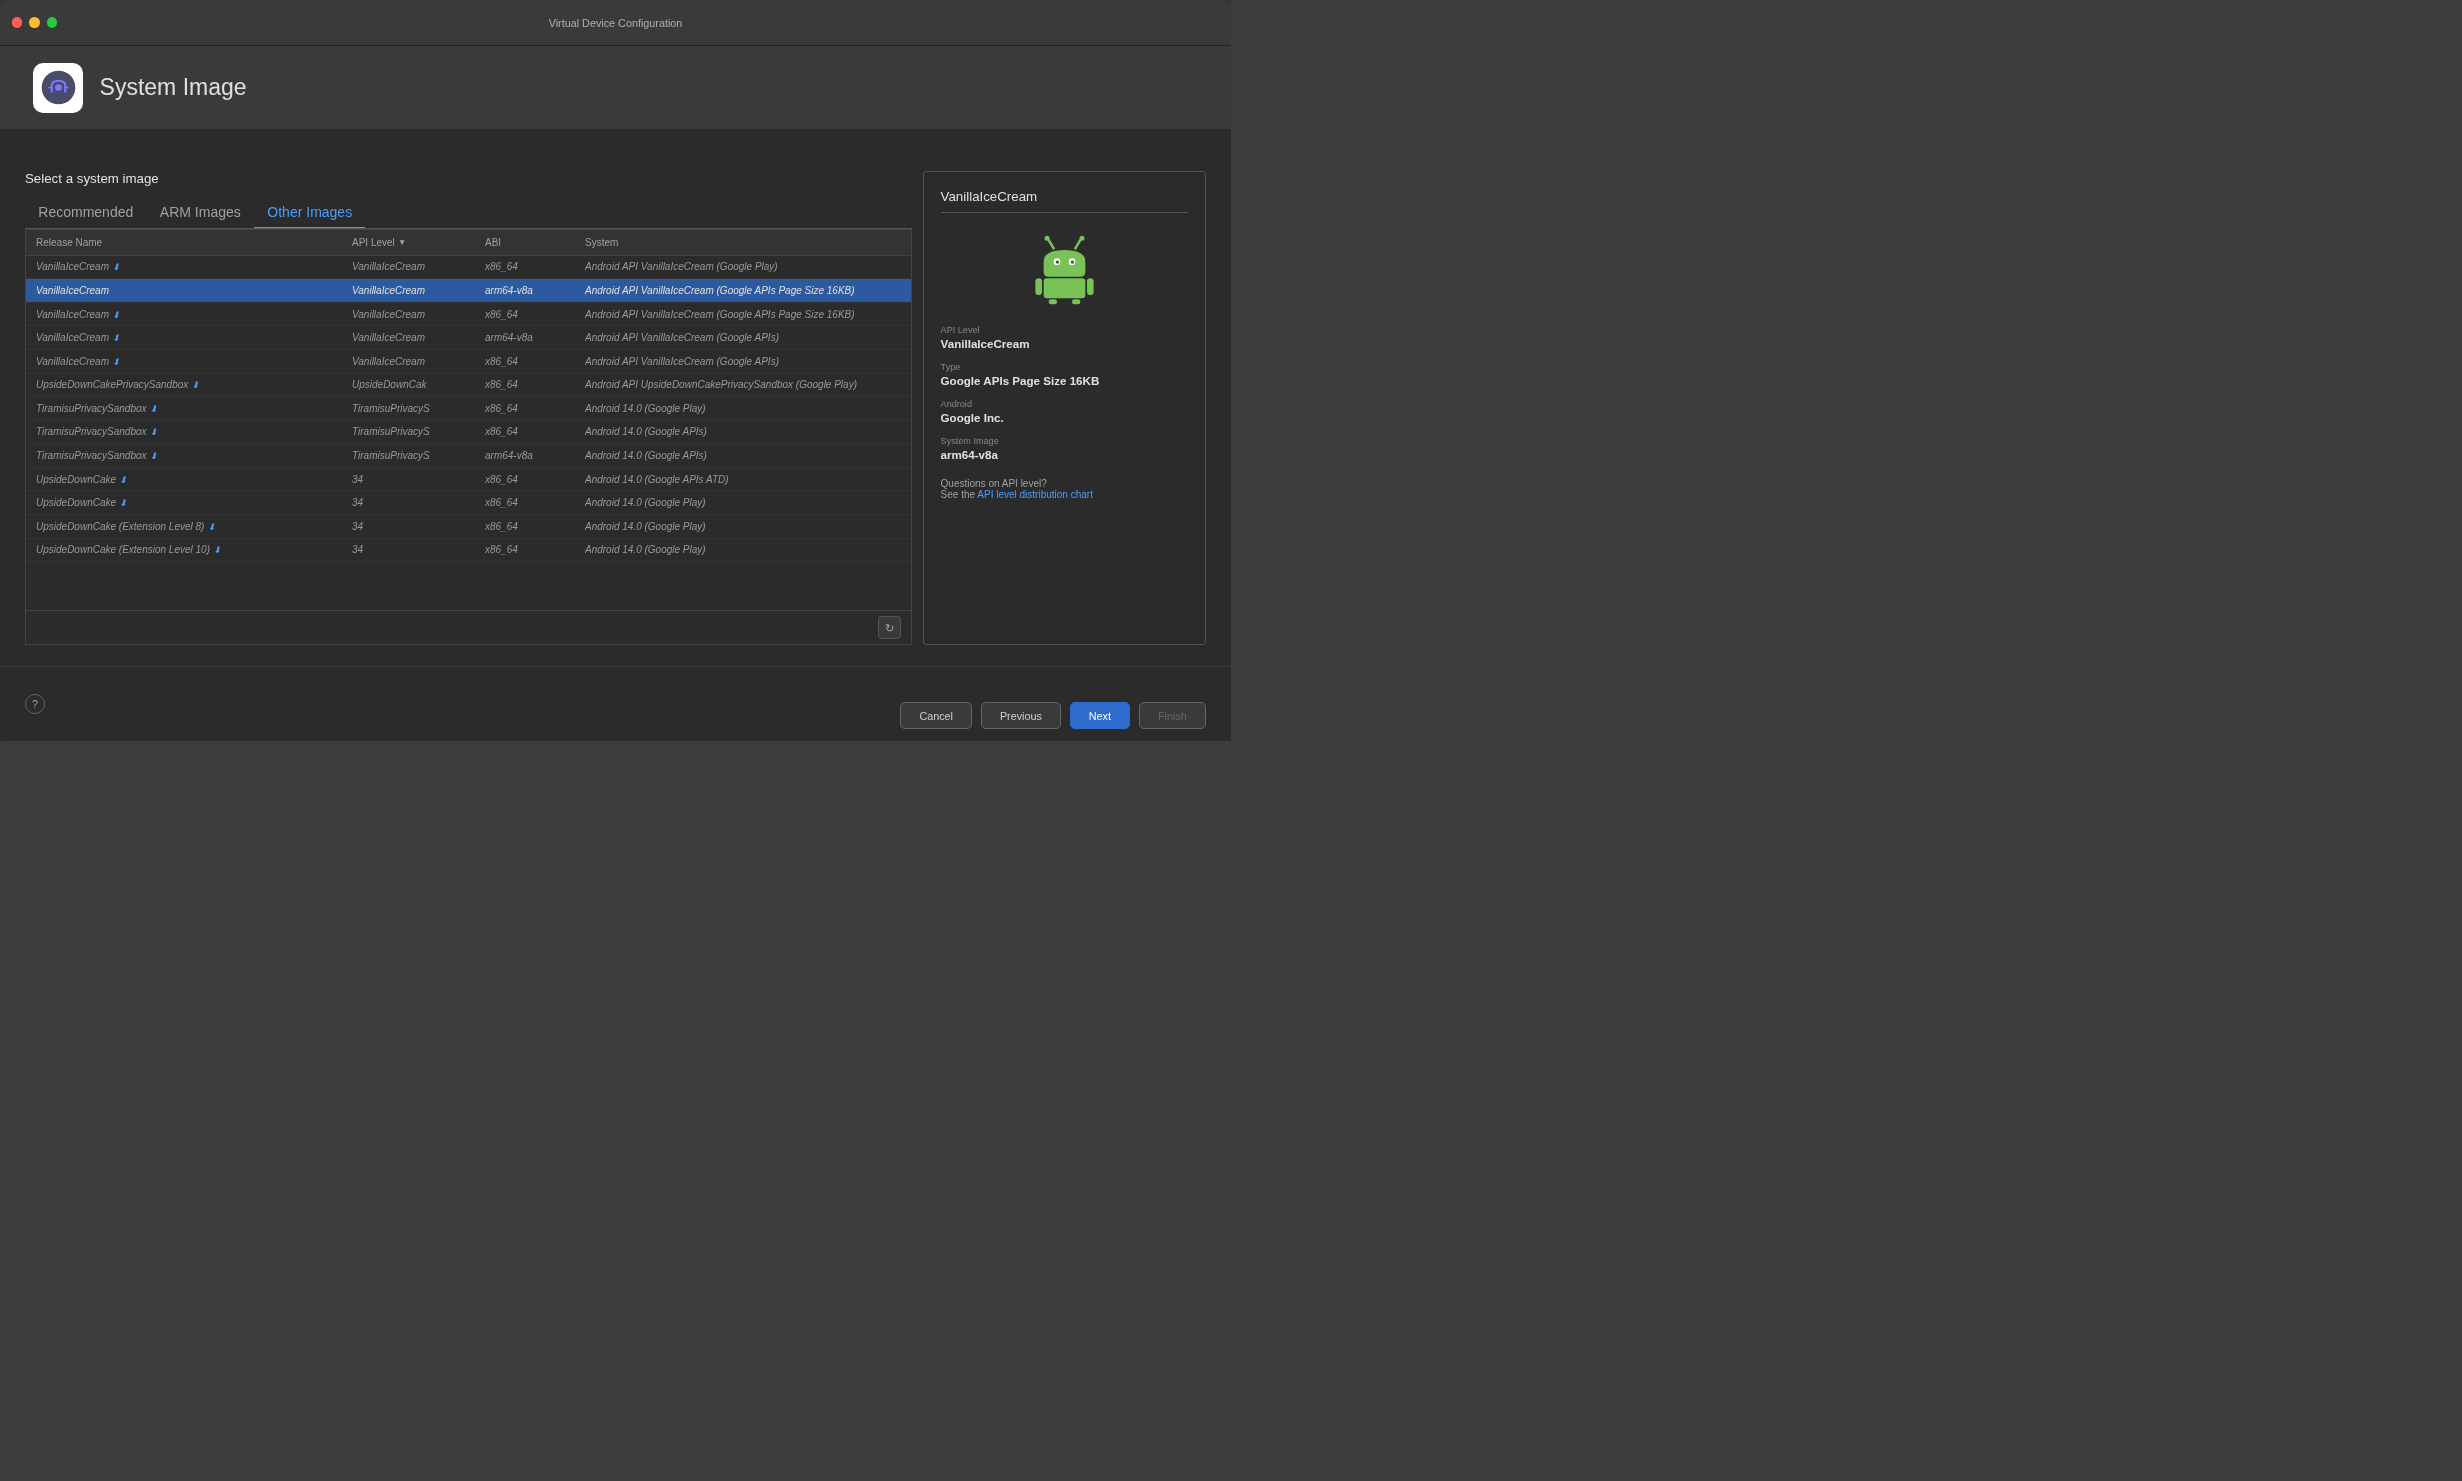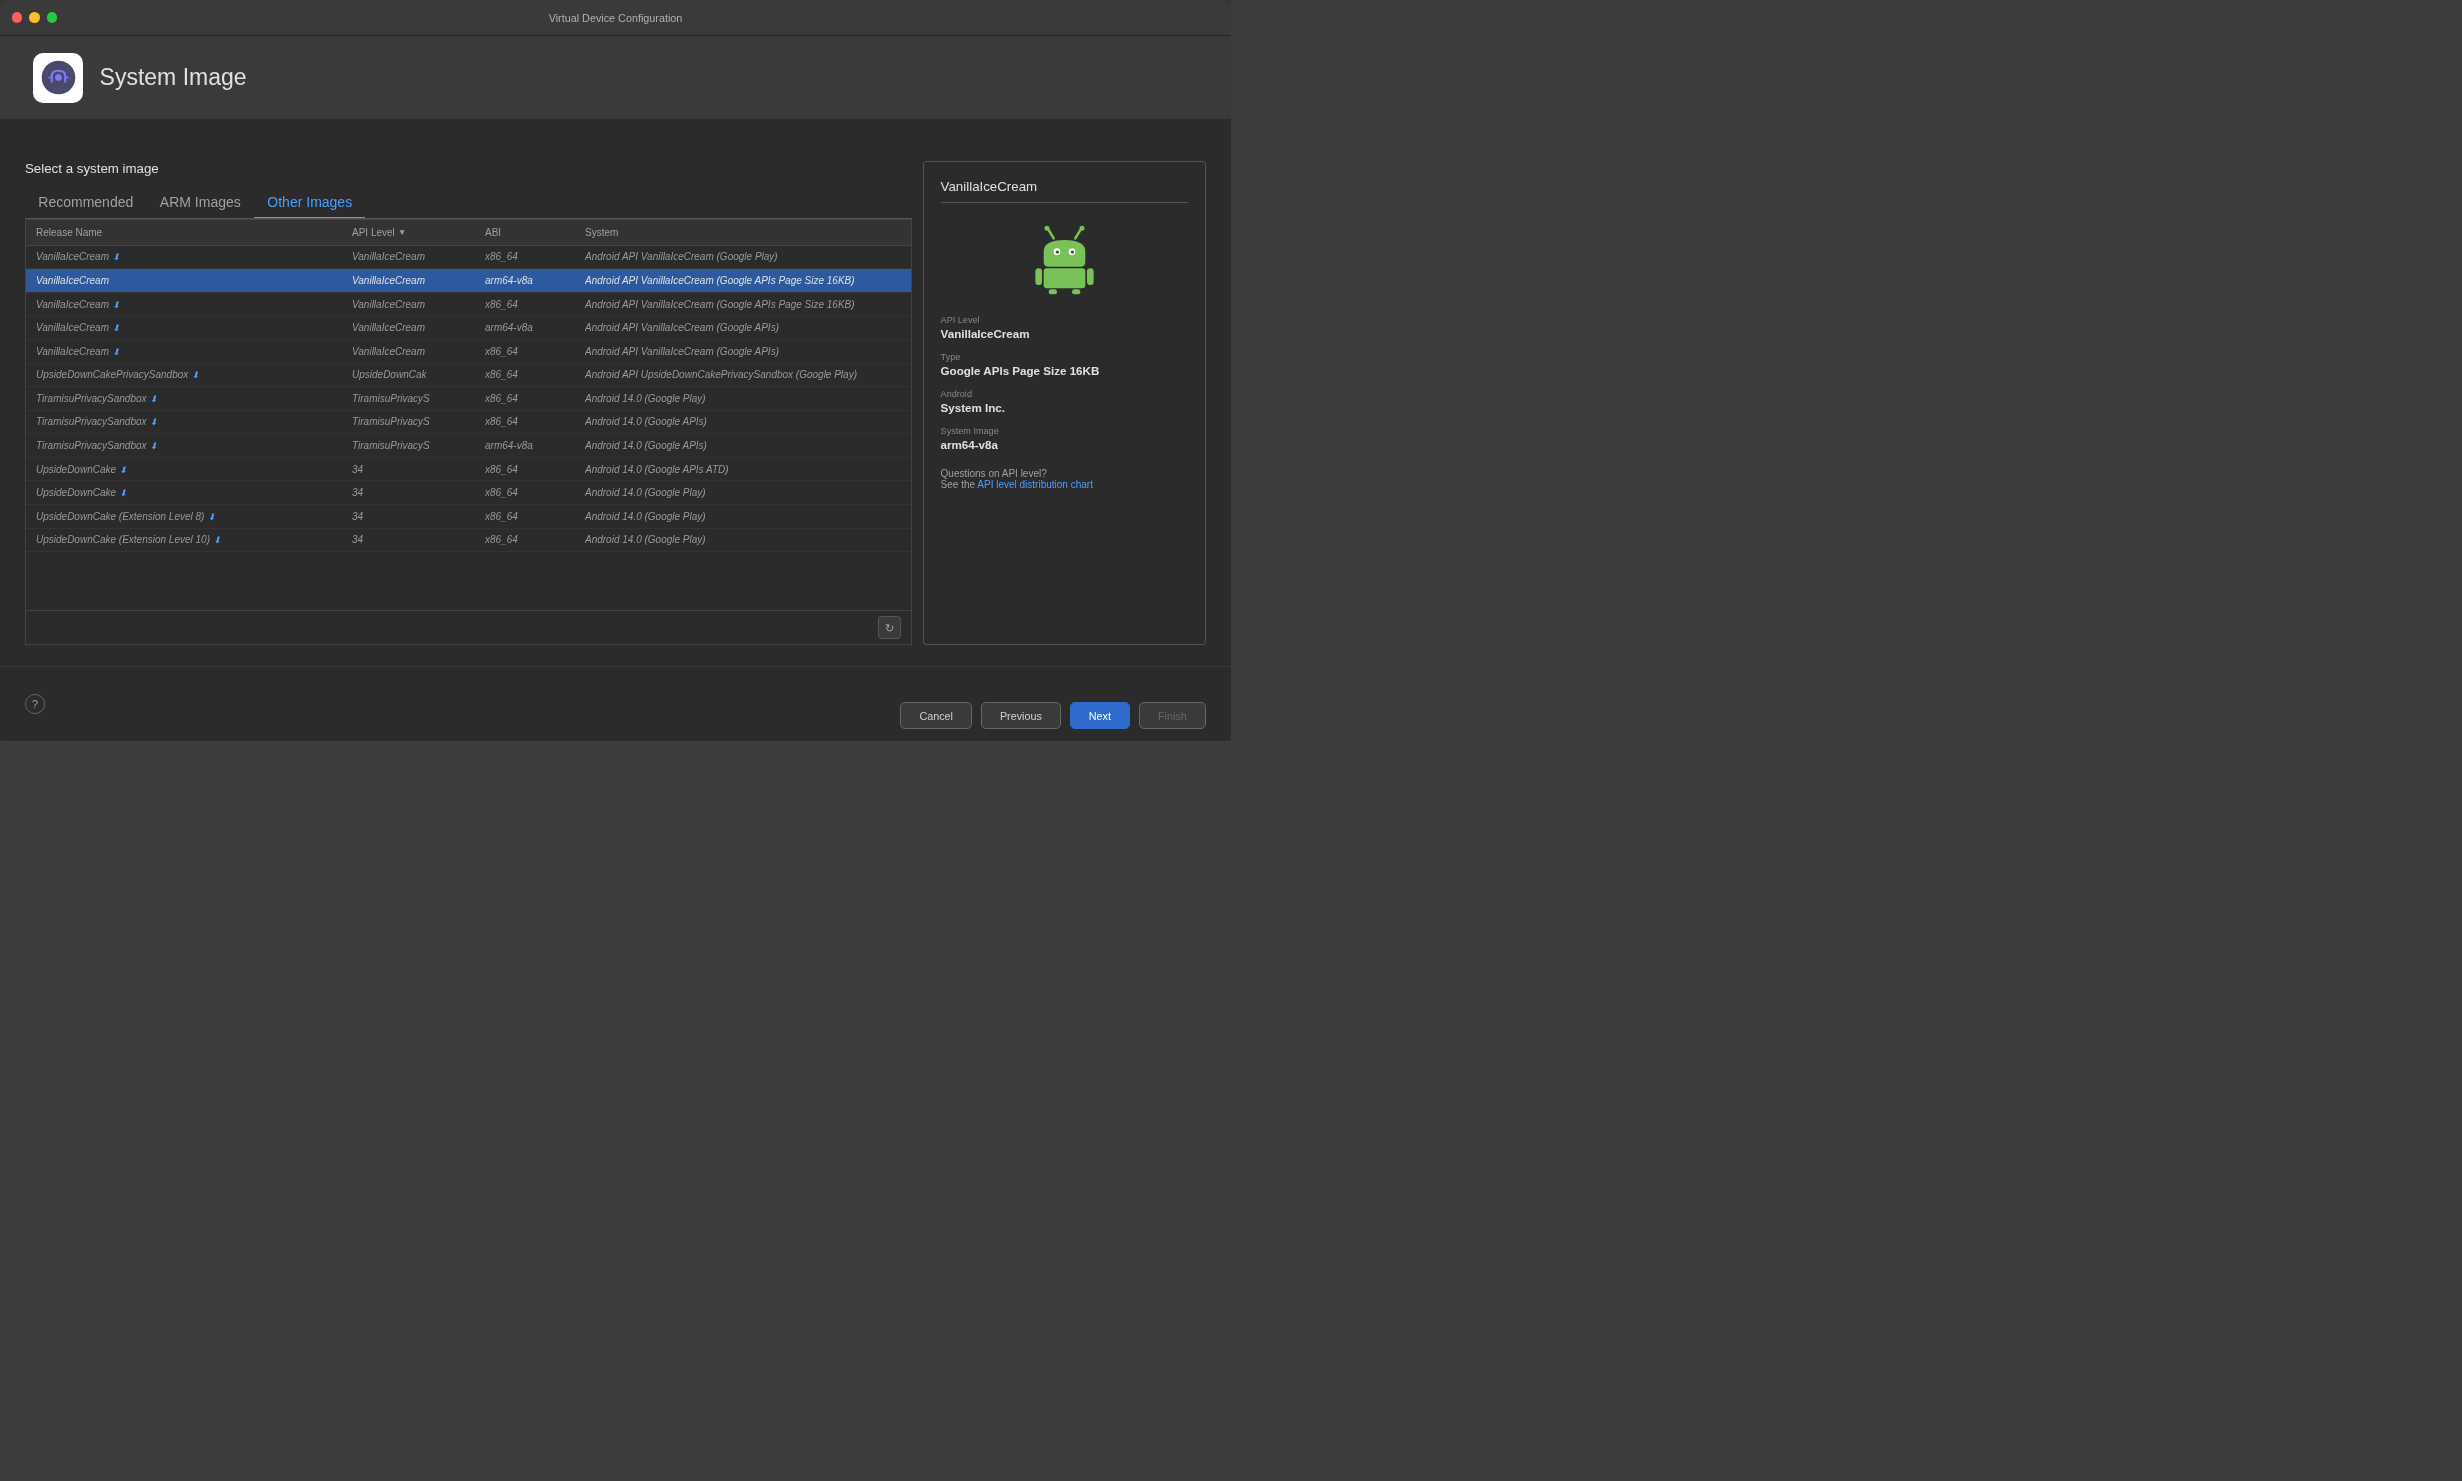--- a/index.html
+++ b/index.html
@@ -16,21 +16,21 @@
       height: 741px;
       background: #2b2b2b;
       border-radius: 10px;
       overflow: hidden;
       display: flex;
       flex-direction: column;
       box-shadow: 0 16.6px 50px rgba(0,0,0,0.6);
     }
     .titlebar {
       background: #3a3a3a;
-      height: 36px;
+      height: 46px;
       display: flex;
       align-items: center;
       justify-content: center;
       position: relative;
       flex-shrink: 0;
       border-bottom: 0.8px solid #222;
     }
     .traffic-lights {
       position: absolute;
       left: 11.6px;
@@ -481,21 +481,21 @@
           <div class="info-value">VanillaIceCream</div>
         </div>
 
         <div class="info-field">
           <div class="info-label">Type</div>
           <div class="info-value">Google APIs Page Size 16KB</div>
         </div>
 
         <div class="info-field">
           <div class="info-label">Android</div>
-          <div class="info-value">System Inc.</div>
+          <div class="info-value">Google Inc.</div>
         </div>
 
         <div class="info-field">
           <div class="info-label">System Image</div>
           <div class="info-value">arm64-v8a</div>
         </div>
 
         <div class="api-question">
           <span>Questions on API level?</span><br>
           <span>See the </span><a class="api-link" href="#">API level distribution chart</a>

